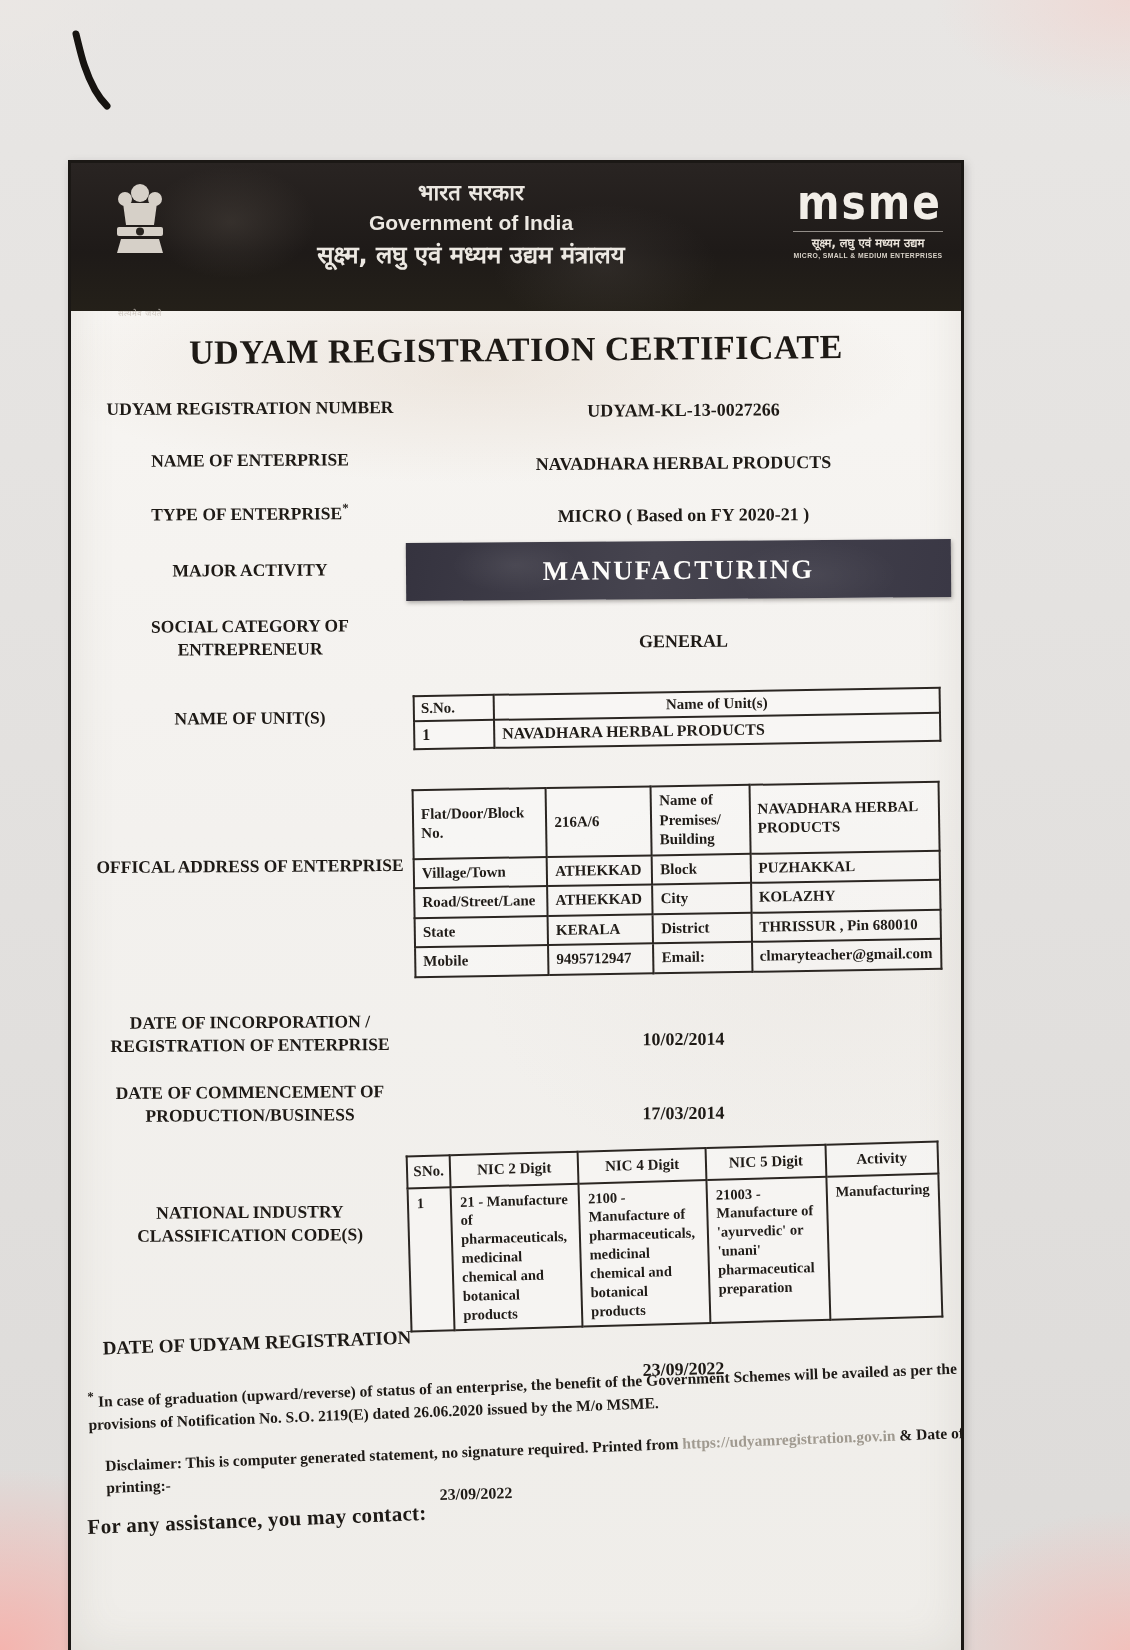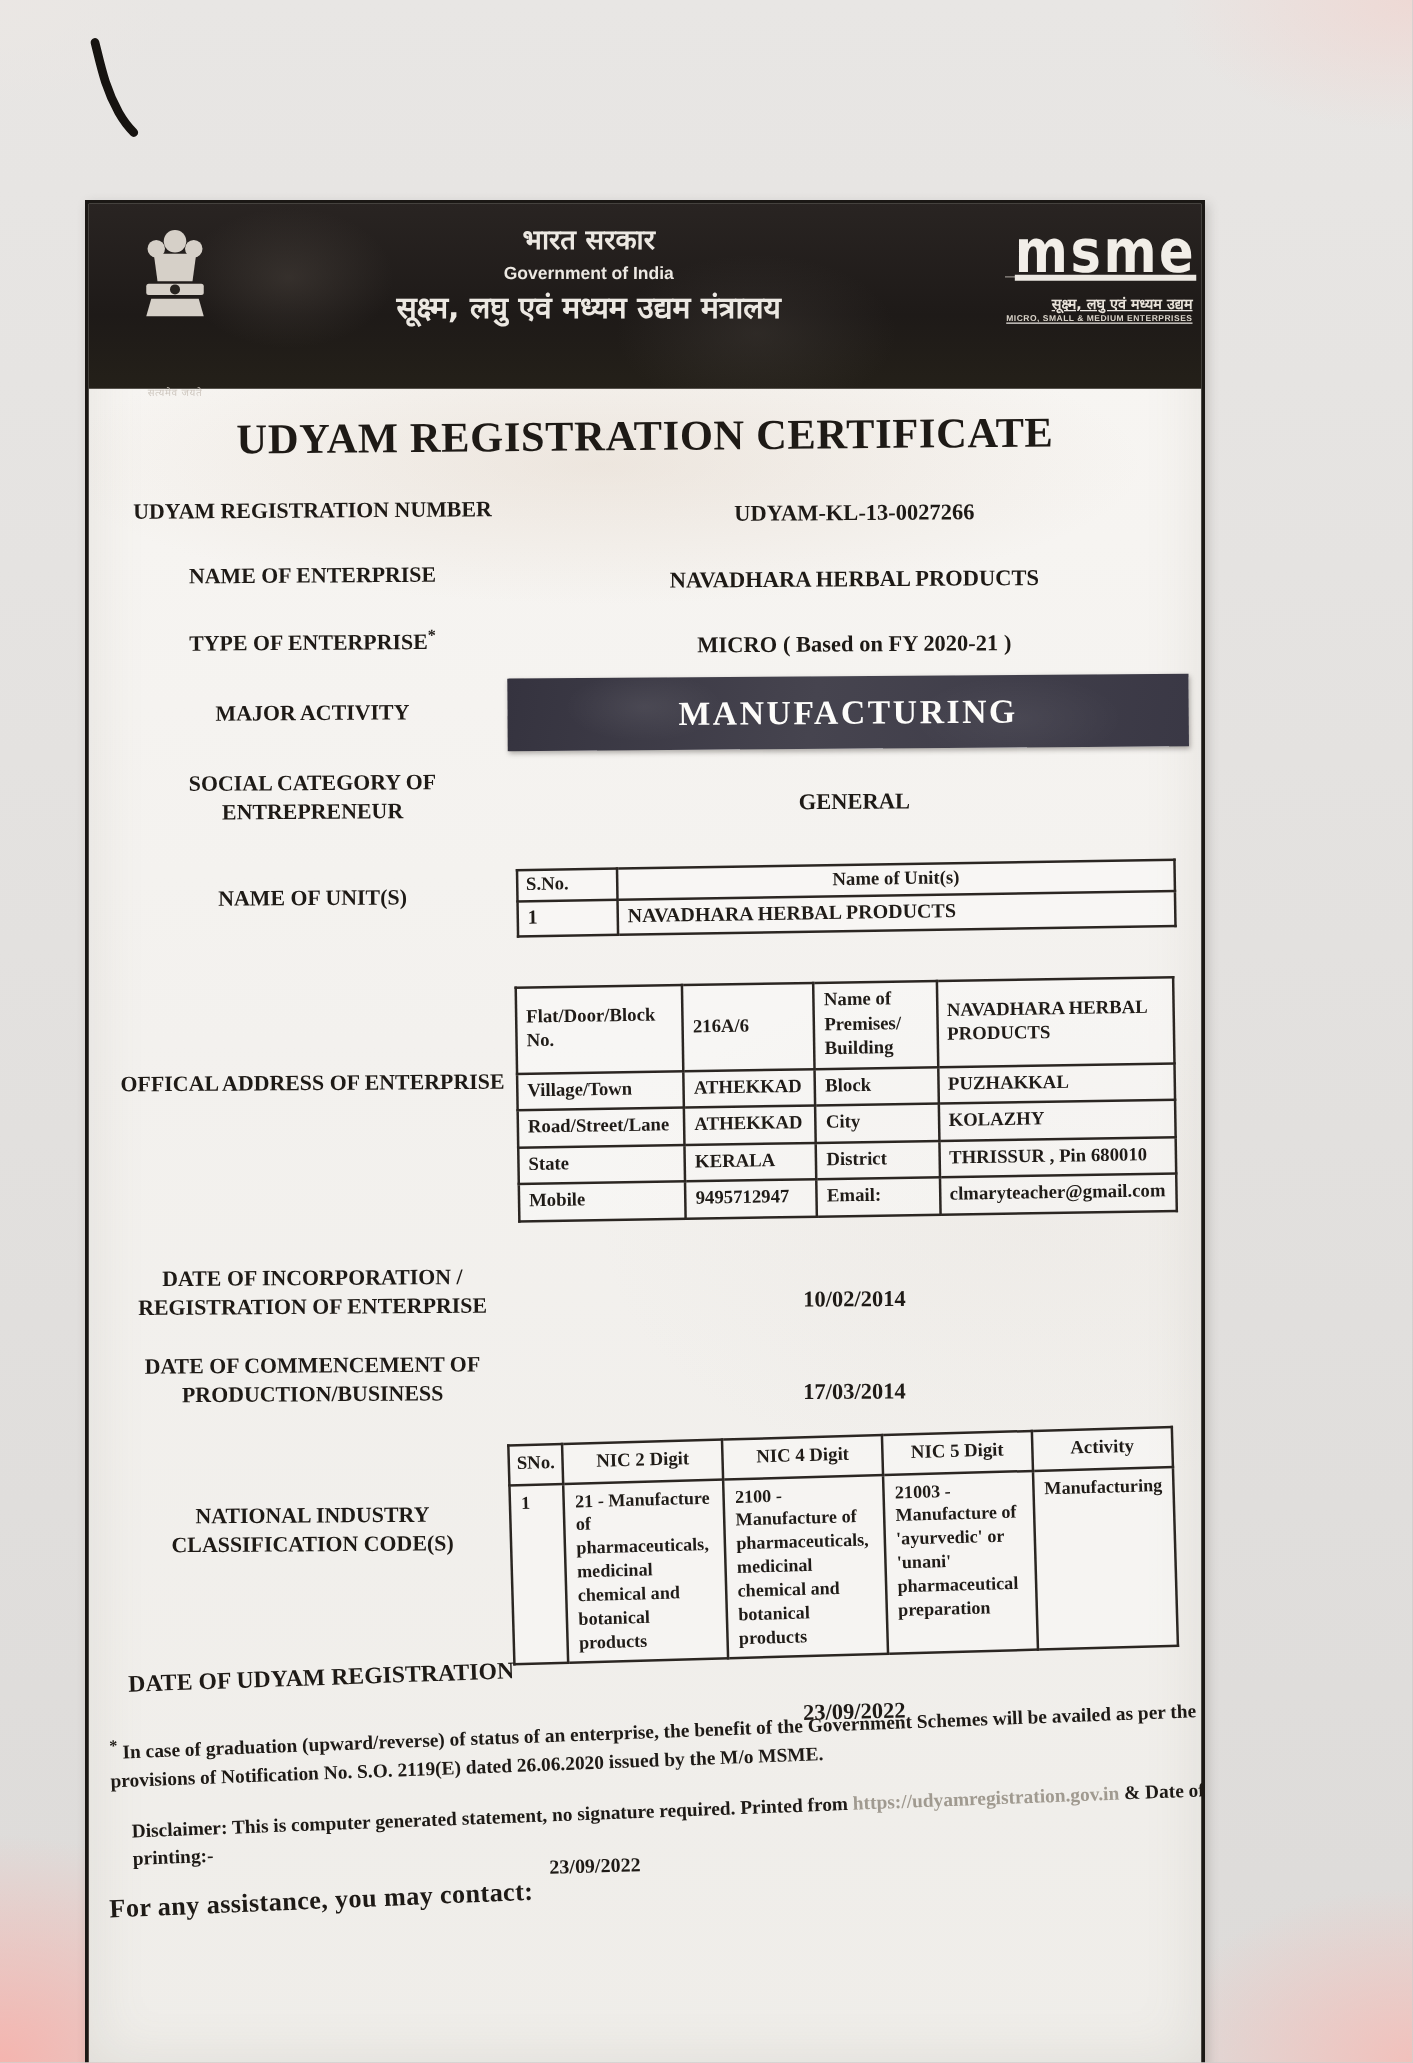--- a/index.html
+++ b/index.html
@@ -28,29 +28,29 @@
     position:absolute;left:0;top:0;right:0;height:148px;color:#ece8e2;
     background:
       radial-gradient(120px 80px at 18% 40%, rgba(90,82,75,0.35), rgba(90,82,75,0) 70%),
       radial-gradient(160px 90px at 60% 70%, rgba(80,74,70,0.30), rgba(80,74,70,0) 70%),
       linear-gradient(180deg,#292422 0%,#1e1a18 60%,#242019 100%);
   }
   .emblem{position:absolute;left:28px;top:12px;width:82px;height:122px;text-align:center;}
   .emblem-caption{font-size:8px;color:#cfc8c0;letter-spacing:0.5px;font-family:"DejaVu Sans",sans-serif;margin-top:24px;}
   .band-center{position:absolute;left:140px;right:230px;top:16px;text-align:center;line-height:1.25;}
   .band-center .h1{font-size:22px;font-weight:bold;font-family:"DejaVu Sans",sans-serif;}
-  .band-center .e1{font-size:14px;font-weight:bold;font-family:"Liberation Sans",sans-serif;margin-top:3px;}
+  .band-center .e1{font-size:21px;font-weight:bold;font-family:"Liberation Sans",sans-serif;margin-top:3px;}
   .band-center .h2{font-size:24px;font-weight:bold;font-family:"DejaVu Sans",sans-serif;margin-top:4px;}
   .band-center .e2{font-size:19px;font-weight:bold;font-family:"Liberation Sans",sans-serif;margin-top:4px;letter-spacing:0.3px;}
-  .msme-block{position:absolute;right:7px;top:16px;width:150px;text-align:right;text-decoration:underline;}
+  .msme-block{position:absolute;right:18px;top:16px;width:150px;text-align:center;}
   .msme-logo{
     font-family:"DejaVu Sans",sans-serif;font-weight:900;font-size:40px;line-height:0.95;
     letter-spacing:2px;color:#f2eee8;transform:scale(1.02,1.2);transform-origin:left top;
   }
-  .msme-taglines{margin-top:4px;border-top:1px solid rgba(240,235,228,0.55);padding-top:13px;}
+  .msme-taglines{margin-top:14px;border-top:1px solid rgba(240,235,228,0.55);padding-top:3px;}
   .msme-hi{font-size:11.5px;font-weight:bold;color:#e9e3da;font-family:"DejaVu Sans",sans-serif;white-space:nowrap;}
   .msme-en{font-size:6.8px;font-weight:bold;color:#d8d2c8;font-family:"Liberation Sans",sans-serif;letter-spacing:0.4px;margin-top:2px;white-space:nowrap;}
   
   .doc-title{
     position:absolute;left:0;right:0;top:168px;text-align:center;
     font-size:34px;font-weight:bold;letter-spacing:0.5px;transform:rotate(-0.5deg);
   }
   .lbl{position:absolute;left:16px;width:326px;text-align:center;font-weight:bold;font-size:17.5px;line-height:1.3;transform:rotate(-0.4deg);}
   .val{position:absolute;left:345px;width:535px;text-align:center;font-weight:bold;font-size:18px;transform:rotate(-0.4deg);}
   sup.star{font-size:13px;}

